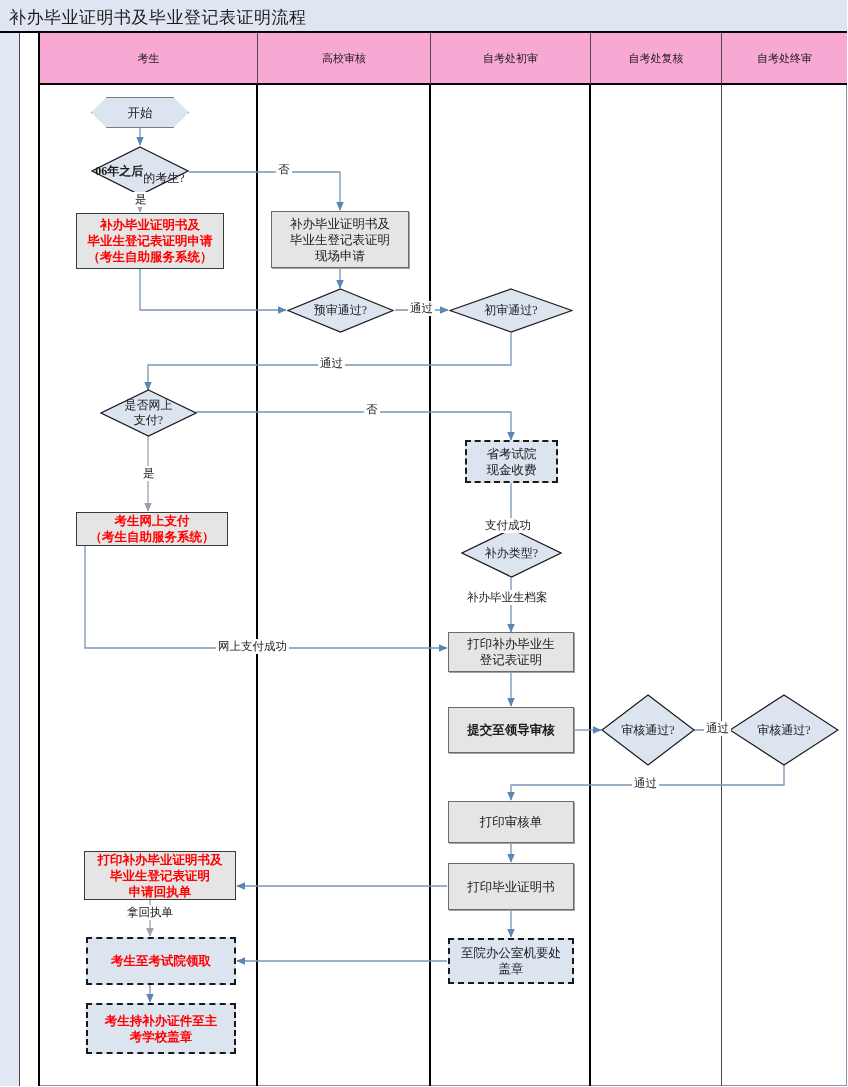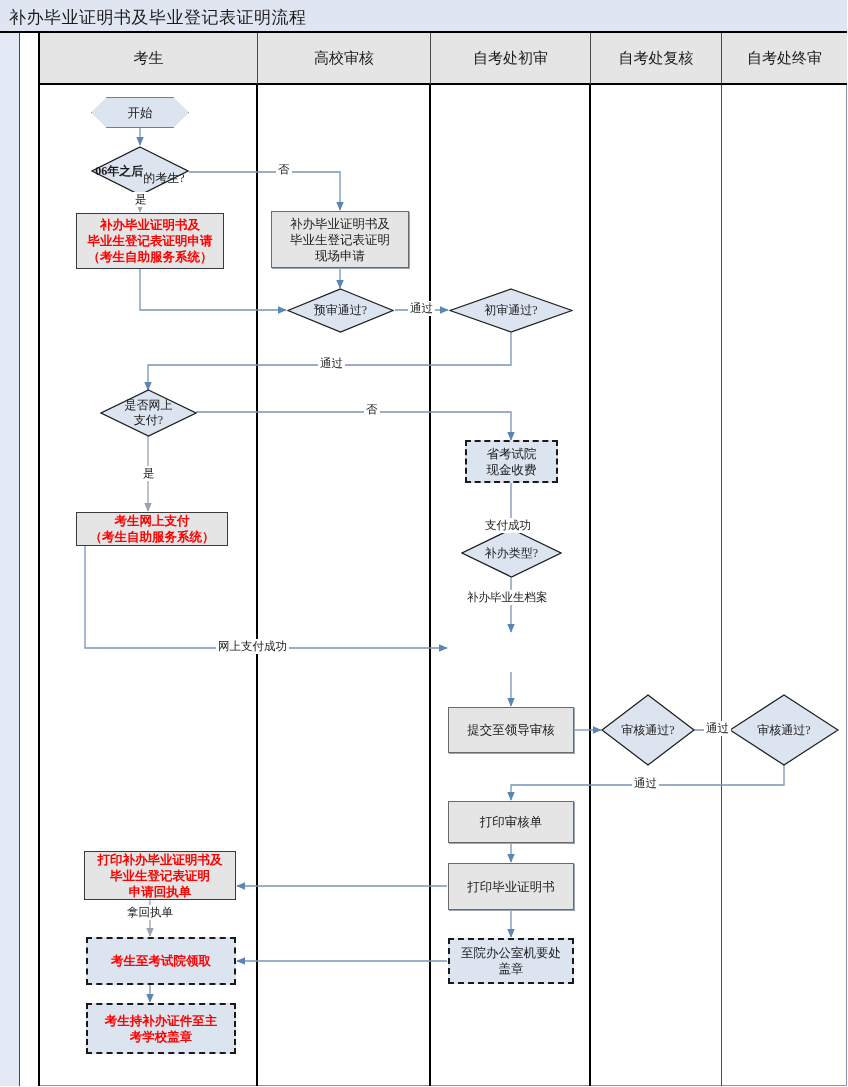--- a/index.html
+++ b/index.html
@@ -5,22 +5,22 @@
   html,body{margin:0;padding:0;background:#ffffff;}
   body{font-family:"Liberation Serif","DejaVu Serif",serif;}
   #root{position:relative;width:848px;height:1087px;overflow:hidden;background:#fff;}
 
   
   .frame{position:absolute;left:0;top:0;width:847px;height:1086px;border:1px solid #8496b0;box-sizing:border-box;}
   .title-bar{position:absolute;left:0;top:0;width:847px;height:33px;background:#dfe5f1;border-bottom:2px solid #000;box-sizing:border-box;}
   .title-text{position:absolute;left:9px;top:6px;font-size:17px;color:#1a1a1a;letter-spacing:.5px;white-space:nowrap;}
 
   
-  .lane-header{position:absolute;top:33px;height:52px;background:#e5e5e5;border-bottom:2px solid #000;border-right:1px solid #4a4a4a;box-sizing:border-box;
-               display:flex;align-items:center;justify-content:center;font-size:15px;color:#1a1a1a;}
+  .lane-header{position:absolute;top:33px;height:52px;background:#f9a8d4;border-bottom:2px solid #000;border-right:1px solid #4a4a4a;box-sizing:border-box;
+               display:flex;align-items:center;justify-content:center;font-size:11px;color:#1a1a1a;}
   .lane-gutter{position:absolute;left:0;top:33px;width:20px;height:1053px;background:#e3e9f4;border-right:1px solid #4a4a4a;box-sizing:border-box;}
   .lane-gutter2{position:absolute;left:20px;top:33px;width:20px;height:1053px;background:#ffffff;border-right:2px solid #000;box-sizing:border-box;}
   .lane-body{position:absolute;top:85px;height:1001px;border-right:1px solid #4a4a4a;box-sizing:border-box;background:transparent;}
   .lane-body.thick{border-right:2px solid #000;}
 
   
   .node{position:absolute;box-sizing:border-box;display:flex;align-items:center;justify-content:center;text-align:center;
         font-size:12.5px;line-height:1.28;color:#1a1a1a;z-index:5;}
   .box{background:#e5e5e5;border:1.4px solid #6b6b6b;box-shadow:1px 1px 0 0 #9aa3b0;}
   .box.red{color:#ff0000;font-weight:bold;border:1.4px solid #3a3a3a;box-shadow:none;}
@@ -171,22 +171,25 @@
     <div>考生网上支付<br>（考生自助服务系统）</div>
   </div>
 
   <div class="dia-wrap" style="left:461px;top:528px;width:101px;height:50px;">
     <svg width="101" height="50">
         <polygon points="50.5,1 100,25 50.5,49 1,25" fill="#dce4f0" stroke="#1a1a1a" stroke-width="1.2"></polygon>
       </svg>
     <div class="dia-lbl">补办类型?</div>
   </div>
 
-
-  <div class="node box" style="left:448px;top:707px;width:126px;height:46px;">提交至领导审核</div>
+  <div class="node box" style="left:448px;top:632px;width:126px;height:40px;">
+    <div>打印补办毕业生<br>登记表证明</div>
+  </div>
+
+  <div class="node box" style="left:448px;top:707px;width:126px;height:46px;font-weight:bold;">提交至领导审核</div>
 
   <div class="dia-wrap" style="left:601px;top:694px;width:94px;height:72px;">
     <svg width="94" height="72">
         <polygon points="47,1 93,36 47,71 1,36" fill="#dce4f0" stroke="#1a1a1a" stroke-width="1.2"></polygon>
       </svg>
     <div class="dia-lbl">审核通过?</div>
   </div>
 
   <div class="dia-wrap" style="left:729px;top:694px;width:110px;height:72px;">
     <svg width="110" height="72">

